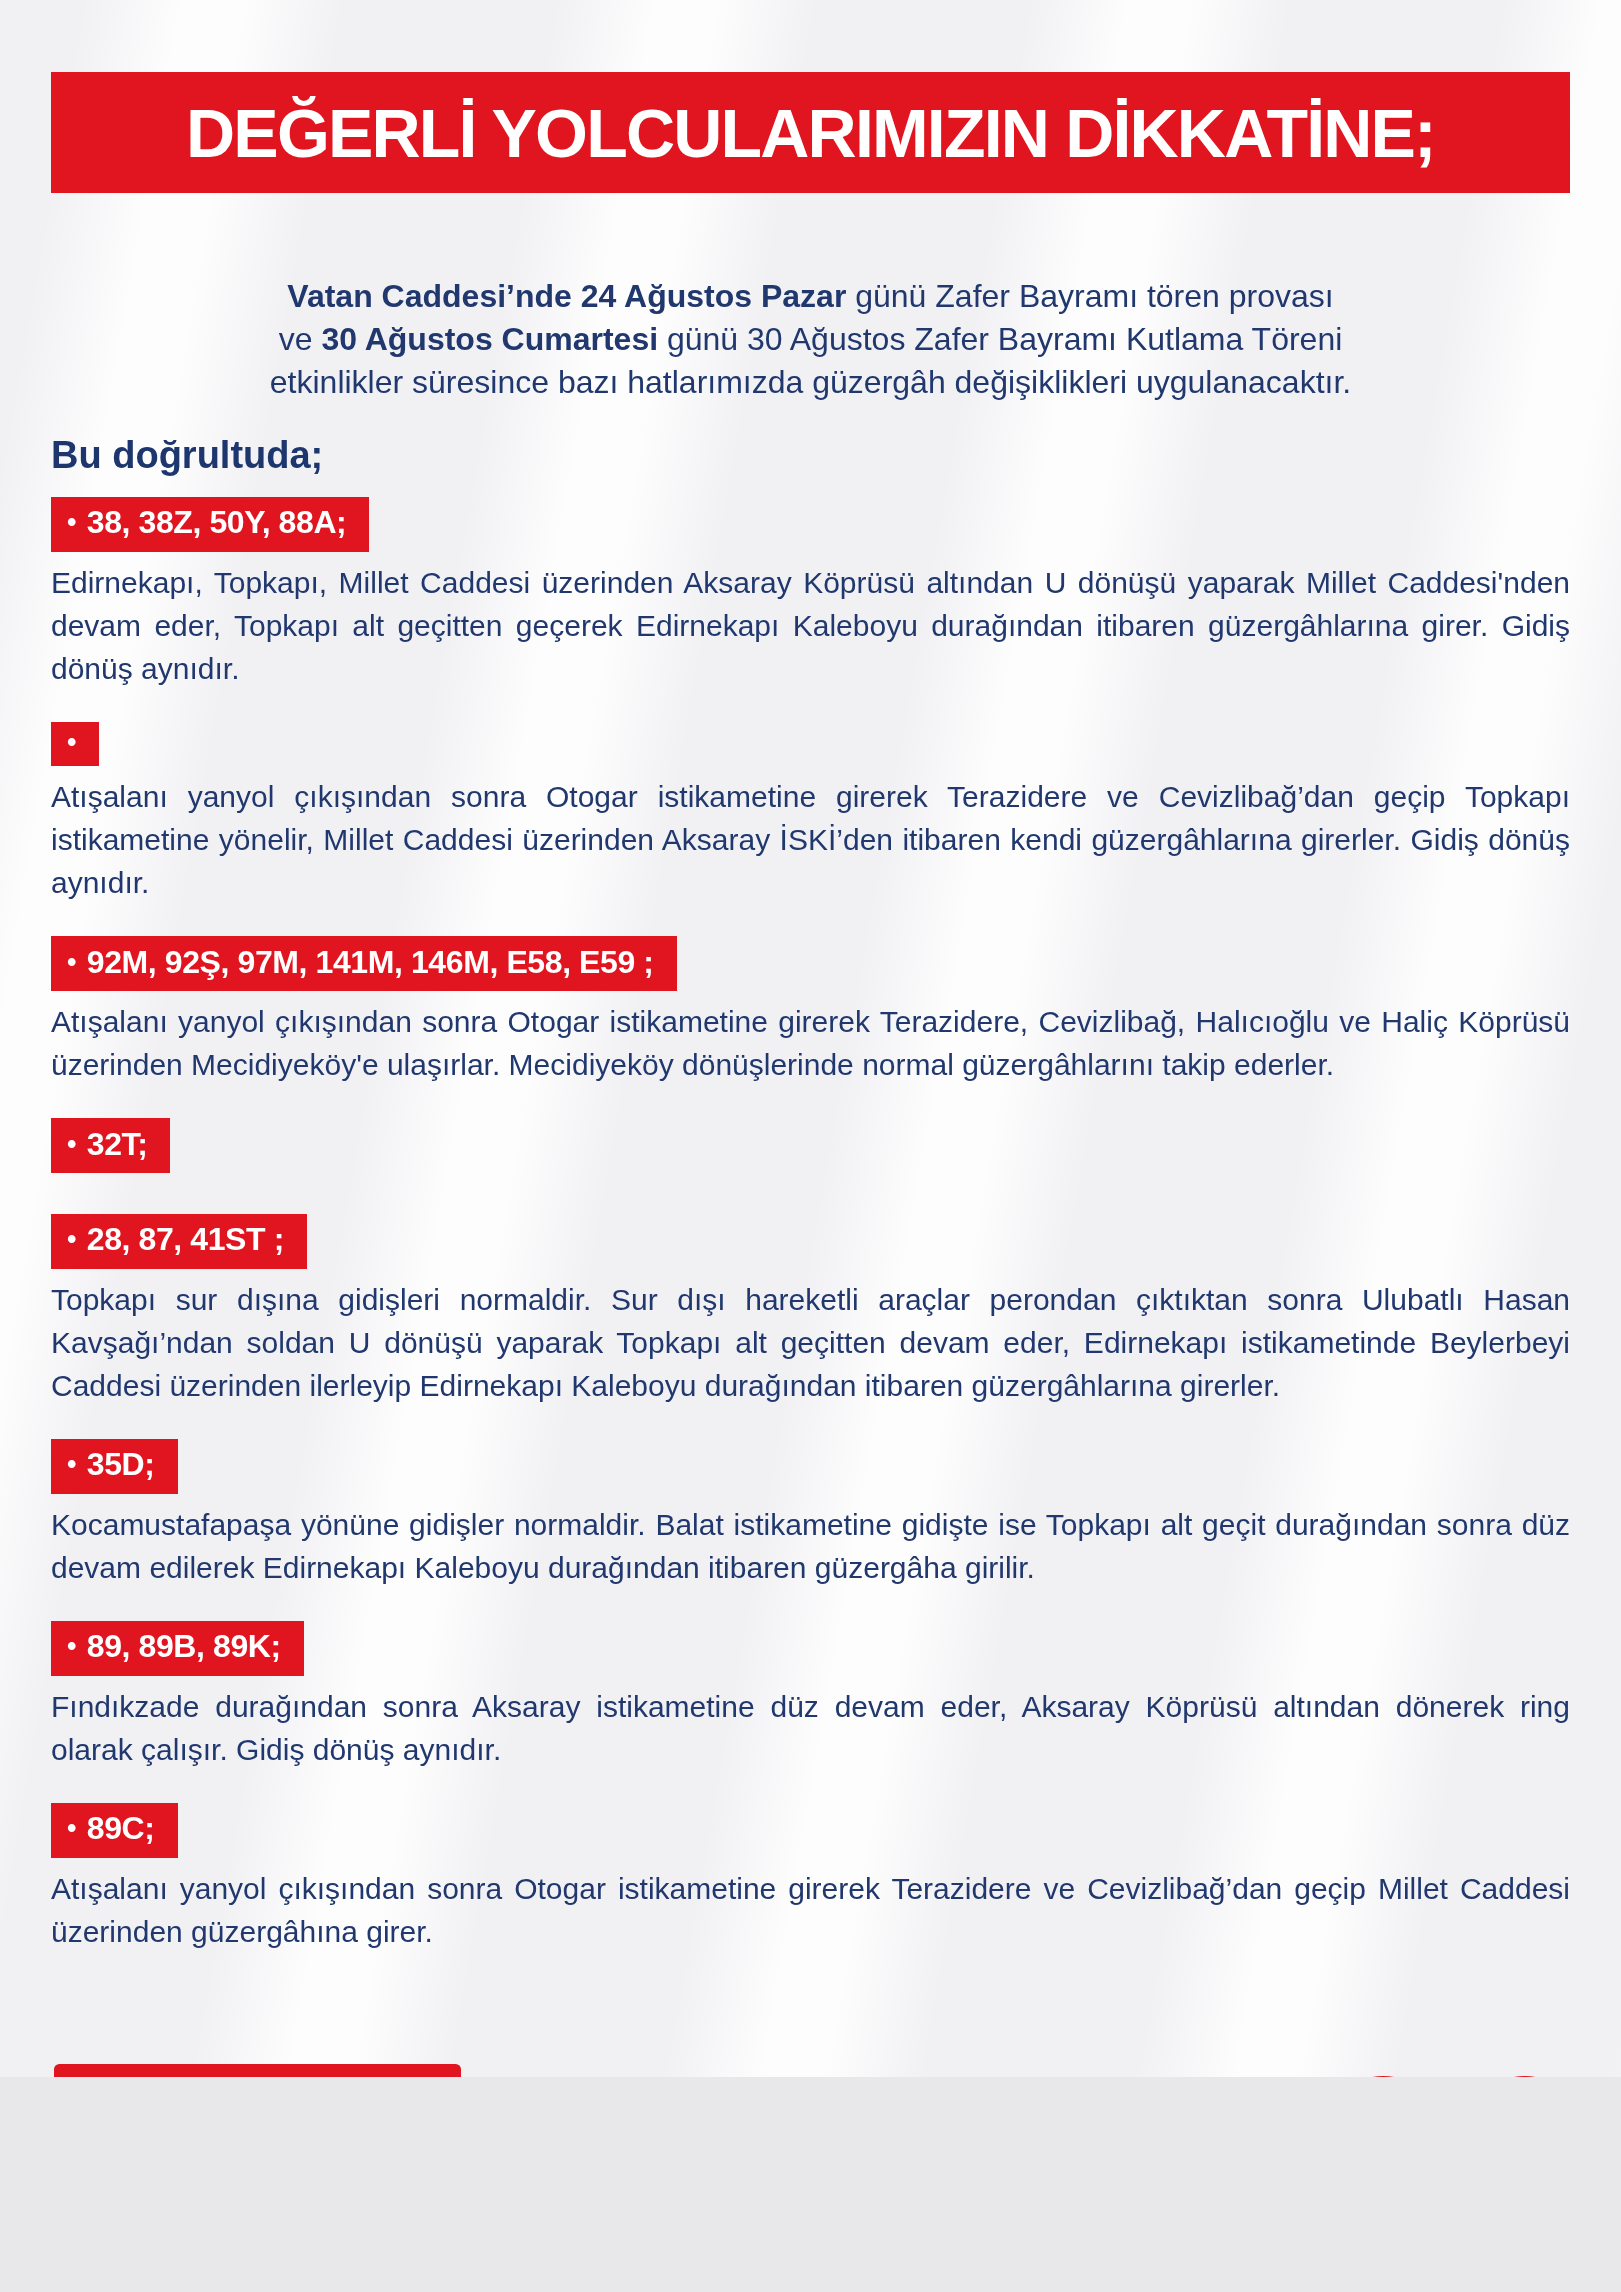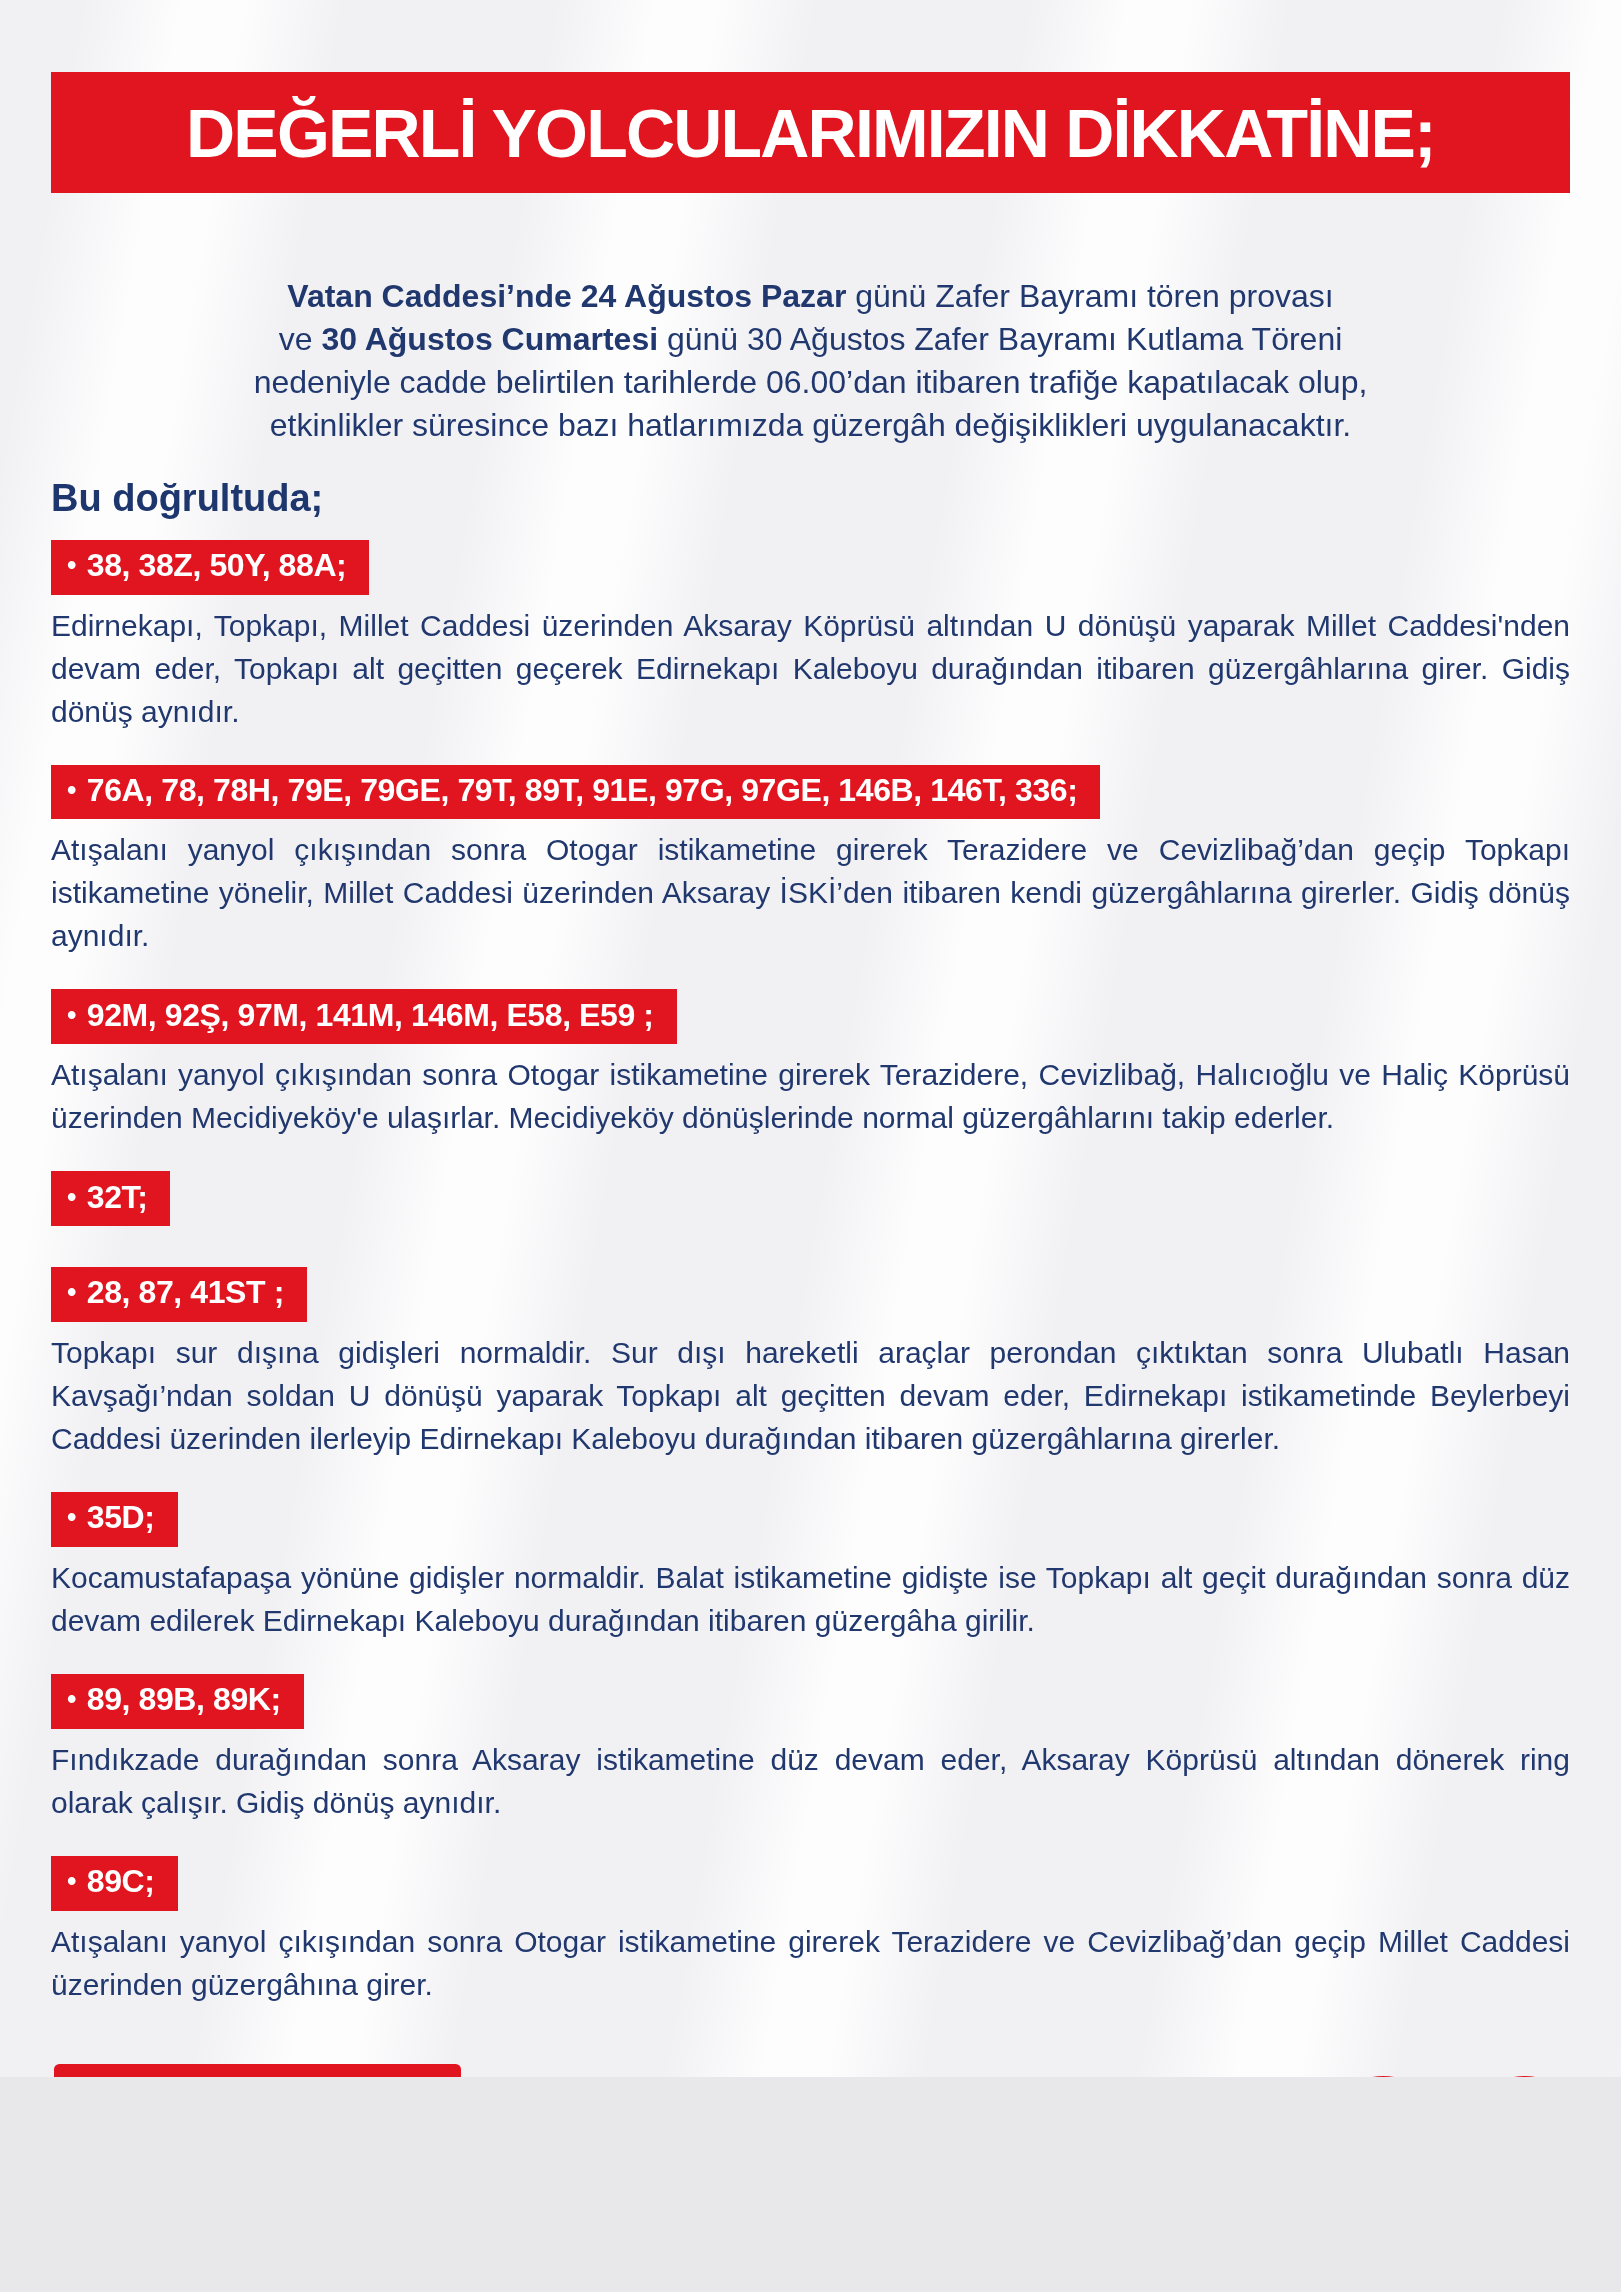--- a/index.html
+++ b/index.html
@@ -103,39 +103,37 @@
 <div class="poster">
   <div class="content">
 
     <div class="banner">
       <div class="banner-title">DEĞERLİ YOLCULARIMIZIN DİKKATİNE;</div>
     </div>
 
     <div class="intro">
       <div class="intro-line"><b>Vatan Caddesi’nde 24 Ağustos Pazar</b><span> günü Zafer Bayramı tören provası</span></div>
       <div class="intro-line"><span>ve </span><b>30 Ağustos Cumartesi</b><span> günü 30 Ağustos Zafer Bayramı Kutlama Töreni</span></div>
-      <div class="intro-line">nedeniyle cadde belirtilen tarihlerde 06.00’dan itibaren trafiğe kapatılacak olup,</div>
       <div class="intro-line">etkinlikler süresince bazı hatlarımızda güzergâh değişiklikleri uygulanacaktır.</div>
     </div>
 
     <div class="subtitle">Bu doğrultuda;</div>
 
     <div class="sections">
       <div class="section">
         <div class="route-badge">
           <span class="bullet">•</span>
           <span class="route-badge-text">38, 38Z, 50Y, 88A;</span>
         </div>
         <div class="section-body">Edirnekapı, Topkapı, Millet Caddesi üzerinden Aksaray Köprüsü altından U dönüşü yaparak Millet Caddesi'nden devam eder, Topkapı alt geçitten geçerek Edirnekapı Kaleboyu durağından itibaren güzergâhlarına girer. Gidiş dönüş aynıdır.</div>
       </div>
 
       <div class="section">
         <div class="route-badge">
           <span class="bullet">•</span>
-          <span class="route-badge-text">76A, 78, 78H, 79E, 79GE, 79T, 89T, 91E, 97G, 97GE, 146B, 146T, 336;</span>
         </div>
         <div class="section-body">Atışalanı yanyol çıkışından sonra Otogar istikametine girerek Terazidere ve Cevizlibağ’dan geçip Topkapı istikametine yönelir, Millet Caddesi üzerinden Aksaray İSKİ’den itibaren kendi güzergâhlarına girerler. Gidiş dönüş aynıdır.</div>
       </div>
 
       <div class="section">
         <div class="route-badge">
           <span class="bullet">•</span>
           <span class="route-badge-text">92M, 92Ş, 97M, 141M, 146M, E58, E59 ;</span>
         </div>
         <div class="section-body">Atışalanı yanyol çıkışından sonra Otogar istikametine girerek Terazidere, Cevizlibağ, Halıcıoğlu ve Haliç Köprüsü üzerinden Mecidiyeköy'e ulaşırlar. Mecidiyeköy dönüşlerinde normal güzergâhlarını takip ederler.</div>

